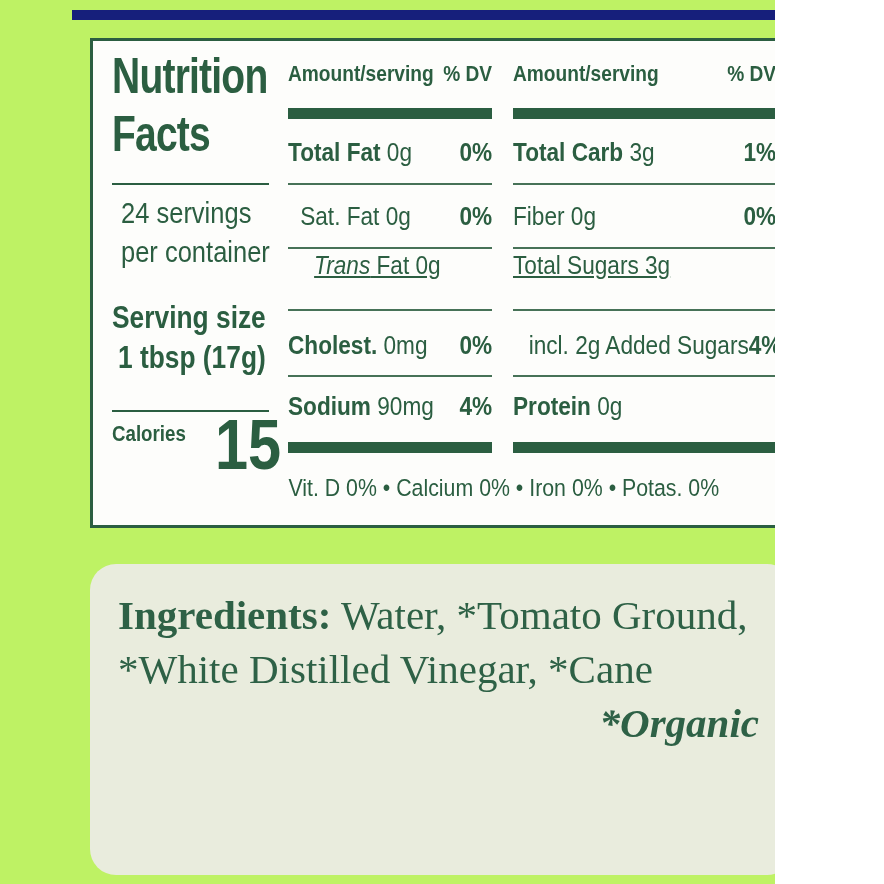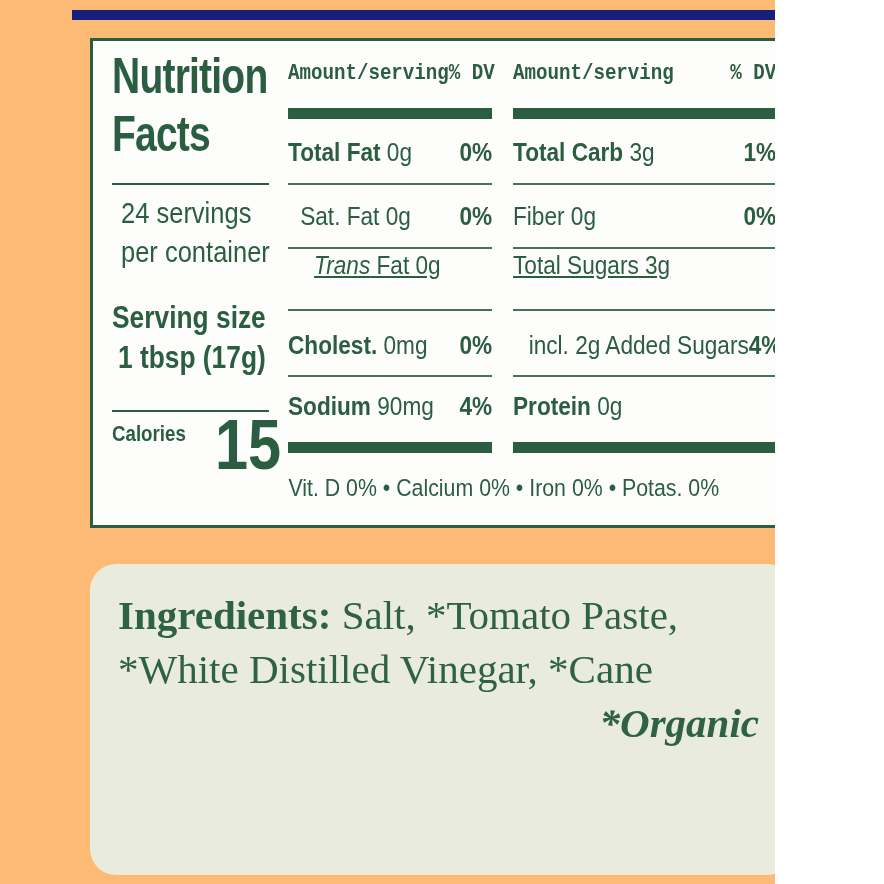--- a/index.html
+++ b/index.html
@@ -1,19 +1,19 @@
 <!DOCTYPE html>
 <html><head>
 <meta charset="utf-8">
 <style>
   * { margin:0; padding:0; box-sizing:border-box; }
   html,body { background:#ffffff; }
   .screen {
     position:relative; width:775px; height:884px;
-    background:#fdba74; overflow:hidden;
+    background:#bef264; overflow:hidden;
     font-family:"Liberation Sans", sans-serif;
     color:#2b5e41;
   }
   .top-bar {
     position:absolute; left:72px; top:10px; width:740px; height:10px;
     background:#161f7b;
   }
   
   .panel {
     position:absolute; left:90px; top:38px; width:698px; height:490px;
@@ -33,21 +33,21 @@
   .cal-value { left:122px; top:368px; font-size:70px; font-weight:bold; line-height:72px; }
 
   
   .colrow { position:absolute; height:34px; font-size:26px; line-height:34px; }
   .mid { left:195px; width:204px; }
   .rgt { left:420px; width:263px; }
   .flexrow {
     display:flex; justify-content:space-between; align-items:baseline;
     width:115%; transform:scaleX(0.87); transform-origin:0 50%; white-space:nowrap;
   }
-  .hdr { top:18px; font-size:22px; font-weight:bold; height:30px; line-height:30px;font-family:Liberation Mono, monospace; }
+  .hdr { top:18px; font-size:22px; font-weight:bold; height:30px; line-height:30px; }
   .thickbar { position:absolute; height:11px; background:#2b5e41; }
   .bar1 { top:67px; }
   .bar2 { top:401px; }
   .divider { position:absolute; height:2px; background:#477257; }
   .d1 { top:142px; } .d2 { top:206px; } .d3 { top:268px; } .d4 { top:334px; }
   .r0 { top:94px; } .r1 { top:158px; } .r2 { top:207px;text-decoration:underline; } .r3 { top:287px; } .r4 { top:348px; }
   .b { font-weight:bold; }
   .it { font-style:italic; }
   .ind14 { padding-left:14px; } .ind30 { padding-left:30px; } .ind18 { padding-left:18px; }
   .dv { font-weight:bold; }
@@ -195,18 +195,18 @@
       </div>
     </div>
     <div class="thickbar bar2 rgt"></div>
 
     <div class="vits">
       <span class="inner">Vit. D 0% • Calcium 0% • Iron 0% • Potas. 0%</span>
     </div>
   </div>
 
   <div class="ingredients">
-    <div class="ing-line"><span class="b">Ingredients:</span><span> Salt, *Tomato Paste,</span></div>
+    <div class="ing-line"><span class="b">Ingredients:</span><span> Water, *Tomato Ground,</span></div>
     <div class="ing-line"><span>*White Distilled Vinegar, *Cane</span></div>
     <div class="ing-foot">*Organic</div>
   </div>
 
 </div>
 
 </body></html>

